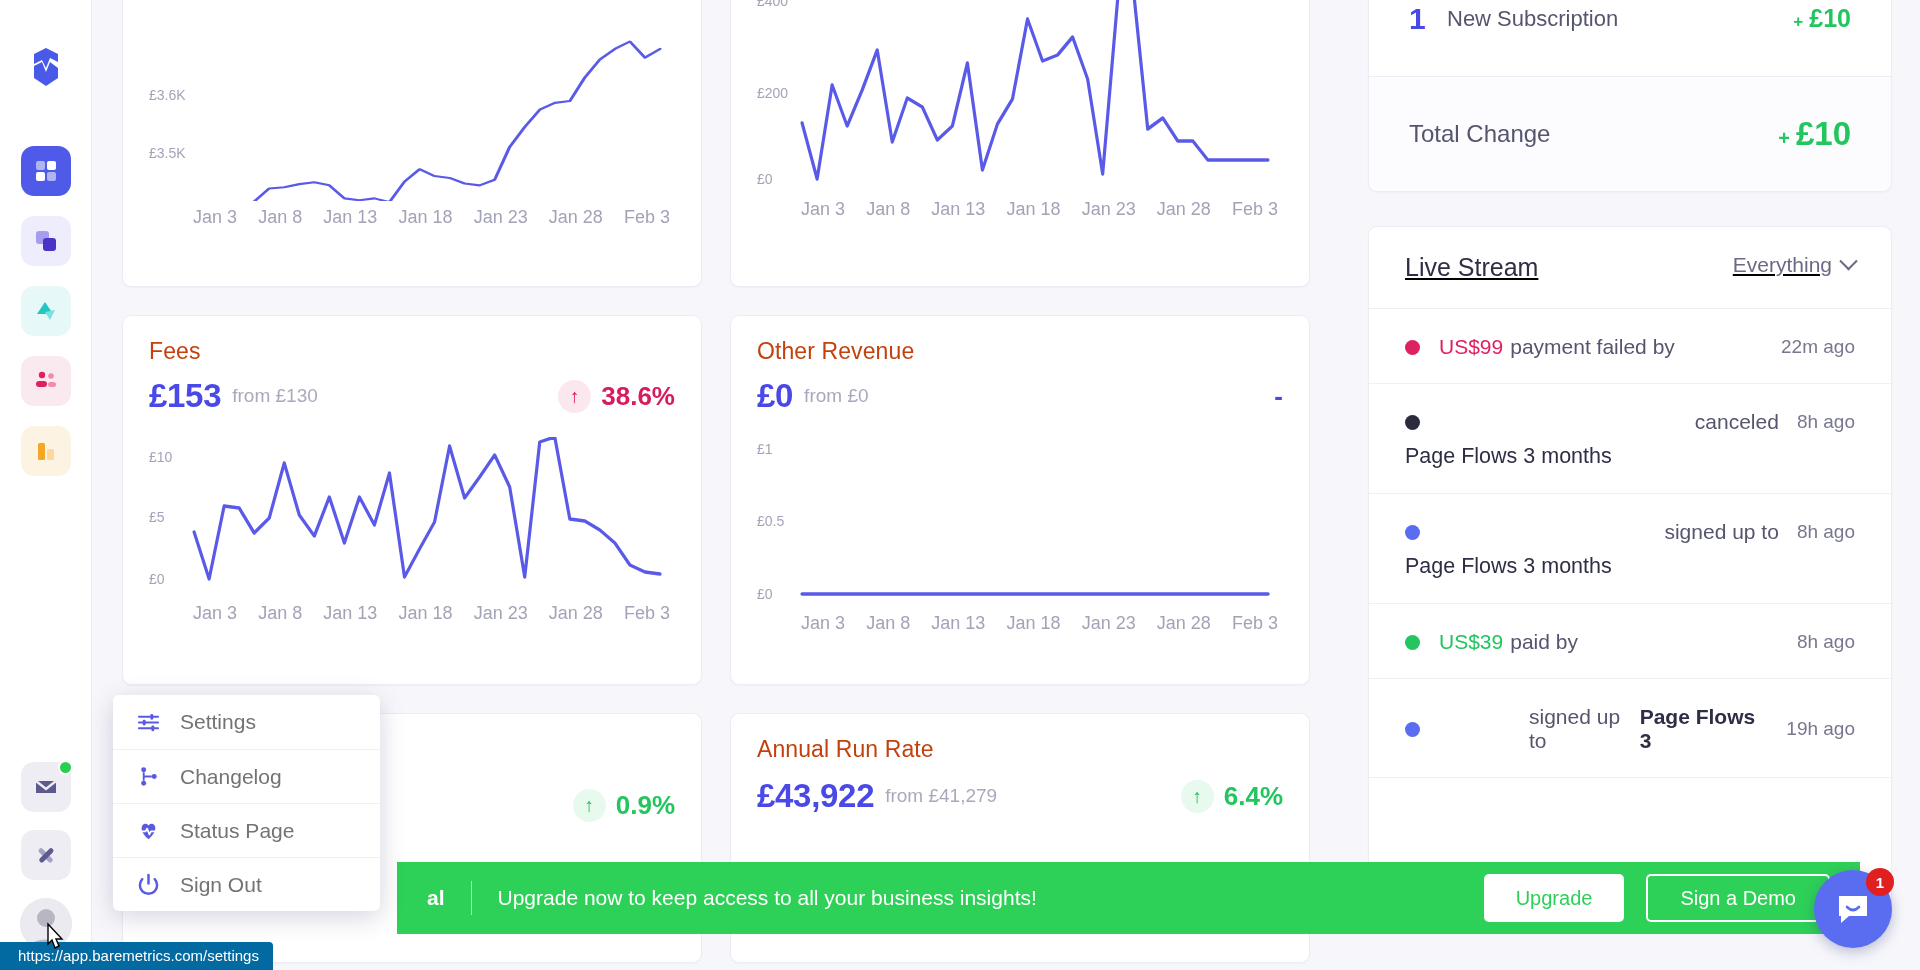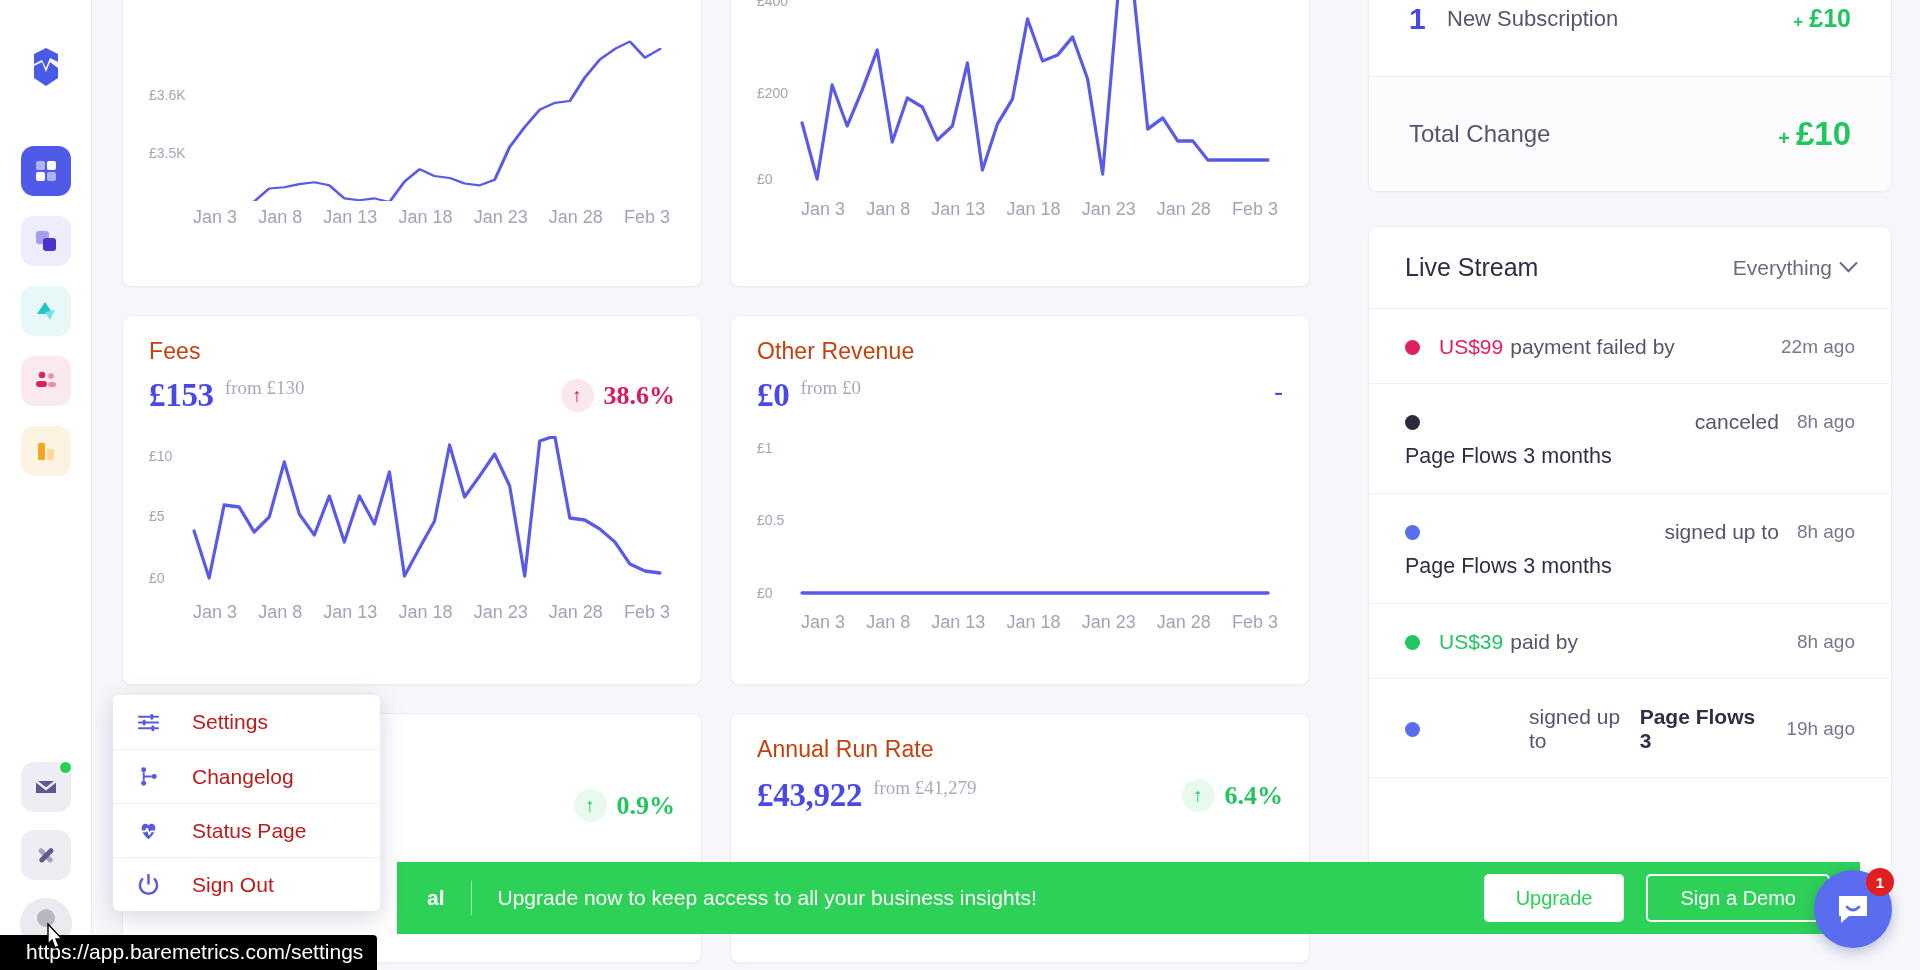--- a/index.html
+++ b/index.html
@@ -68,21 +68,21 @@
     border: 1px solid #edecf4;
     box-shadow: 0 1px 2px rgba(30,30,70,.04);
     padding: 22px 26px 18px 26px;
     position: relative;
   }
   .card.top { margin-top: -76px; height: 363px; }
   .card.mid { height: 370px; }
   .card.bot { height: 250px; }
 
   .card-title { font-size: 23px; color: #c2410c; letter-spacing: .1px; }
-  .card-stats { display: flex; margin-top: 12px; font-family: Liberation Serif, serif; }
+  .card-stats { display: flex; align-items: center; margin-top: 12px; }
   .big-val { font-size: 33px; font-weight: bold; color: #4a49e8; letter-spacing: -.3px; }
   .from-val { font-size: 19px; color: #a9a9bd; margin-left: 11px; }
   .delta { margin-left: auto; display: flex; align-items: center; gap: 10px; }
   .delta-arrow {
     width: 33px; height: 33px; border-radius: 50%;
     display:flex; align-items:center; justify-content:center;
     font-size: 19px; line-height: 1;
   }
   .delta-arrow.up-green { background: #e7faed; color: #22c55e; }
   .delta-arrow.up-red { background: #fbe8ef; color: #d81b60; }
@@ -123,22 +123,22 @@
   .sum-label { font-size: 22px; color: #55556e; }
   .sum-label.strong { font-size: 24px; }
   .sum-amt { margin-left: auto; display: flex; align-items: baseline; gap: 6px; color: #22c55e; }
   .sum-amt .sign { font-size: 17px; font-weight: bold; }
   .sum-amt .val { font-size: 25px; font-weight: bold; }
   .sum-amt.big .sign { font-size: 20px; }
   .sum-amt.big .val { font-size: 33px; }
 
   .panel.stream { margin-top: 34px; height: 700px; overflow: hidden; }
   .stream-head {
-    display: flex; align-items: center;
-    padding: 26px 36px; border-bottom: 1px solid #eeedf4;
+    display: flex; align-items: flex-start;
+    padding: 26px 36px; border-bottom: 1px solid #eeedf4; text-decoration: underline;
   }
   .stream-title { font-size: 25px; color: #2e2e45; }
   .stream-filter {
     margin-left: auto; display: flex; align-items: center; gap: 10px;
     font-size: 21px; color: #6a6a85; cursor: pointer;
   }
   .chev { width: 13px; height: 13px; border-right: 2.5px solid #6a6a85; border-bottom: 2.5px solid #6a6a85; transform: rotate(45deg) translate(-3px,-3px); }
 
   .ev { padding: 26px 36px 24px 36px; border-bottom: 1px solid #f0eff6; }
   .ev-line1 { display: flex; align-items: center; font-size: 21px; }
@@ -151,23 +151,23 @@
 
   
   .menu {
     position: absolute; left: 113px; top: 695px;
     width: 267px;
     background: #fff; border-radius: 6px;
     box-shadow: 0 6px 26px rgba(40,40,90,.20);
     overflow: hidden; z-index: 40;
   }
   .menu-item {
-    display: flex; align-items: center; gap: 32px;
+    display: flex; align-items: center; gap: 20px;
     padding: 0 24px; height: 54px;
-    font-size: 21px; color: #b91c1c; cursor: pointer;
+    font-size: 21px; color: #737373; cursor: pointer;
   }
   .menu-item + .menu-item { border-top: 1px solid #f0eff7; }
 
   
   .banner {
     position: absolute; left: 397px; bottom: 36px; right: 60px;
     height: 72px; background: #2ed158;
     display: flex; align-items: center; padding: 0 30px;
     z-index: 30;
   }
@@ -194,22 +194,22 @@
   .ic-badge {
     position: absolute; top: -2px; right: -2px;
     width: 28px; height: 28px; border-radius: 50%;
     background: #e02020; color: #fff; font-size: 15px; font-weight: bold;
     display: flex; align-items: center; justify-content: center;
   }
 
   
   .statusbar {
     position: absolute; left: 0; bottom: 0;
-    background: #000000; color: #fff;
-    font-size: 21px; padding: 5px 14px 6px 26px;
+    background: #0369a1; color: #fff;
+    font-size: 15px; padding: 5px 14px 6px 18px;
     border-top-right-radius: 4px; z-index: 60;
   }
   
   .cursor { position: absolute; left: 42px; top: 922px; z-index: 70; }
 </style>
 </head>
 <body>
 
 <div class="app">
 

